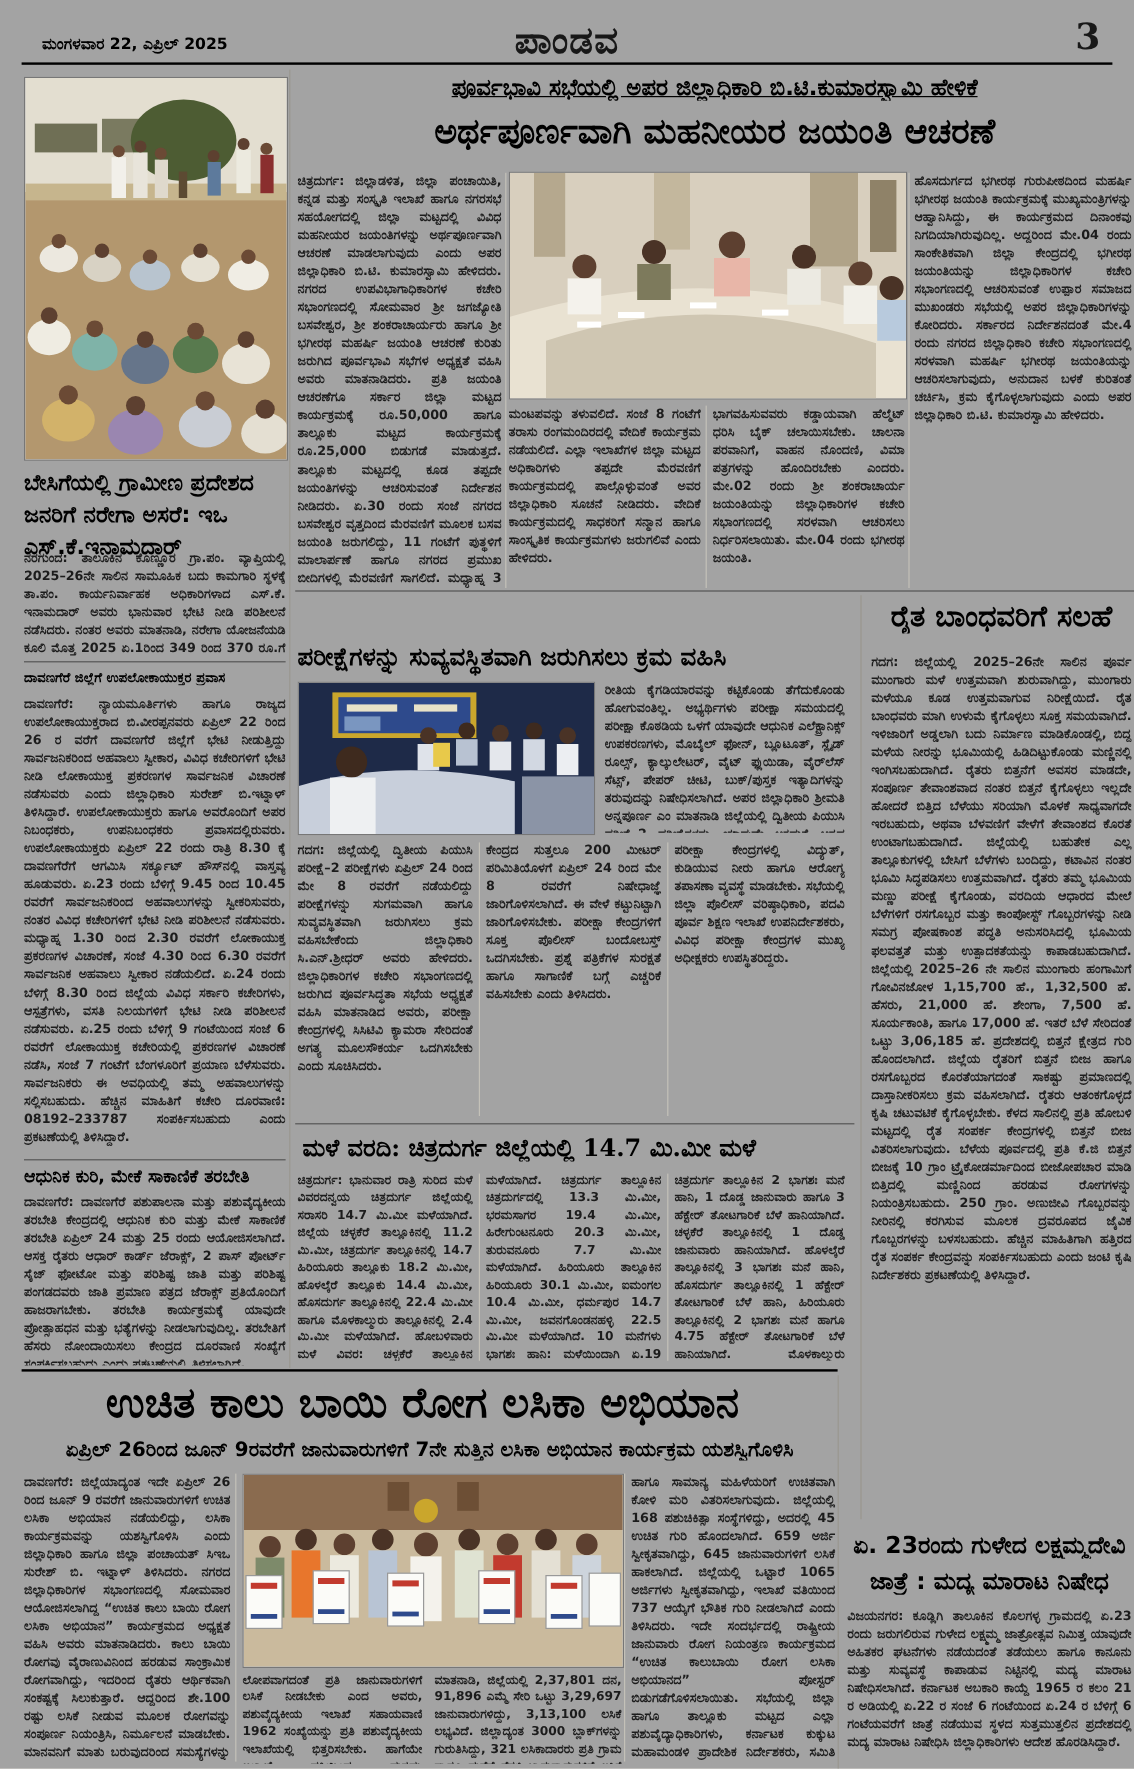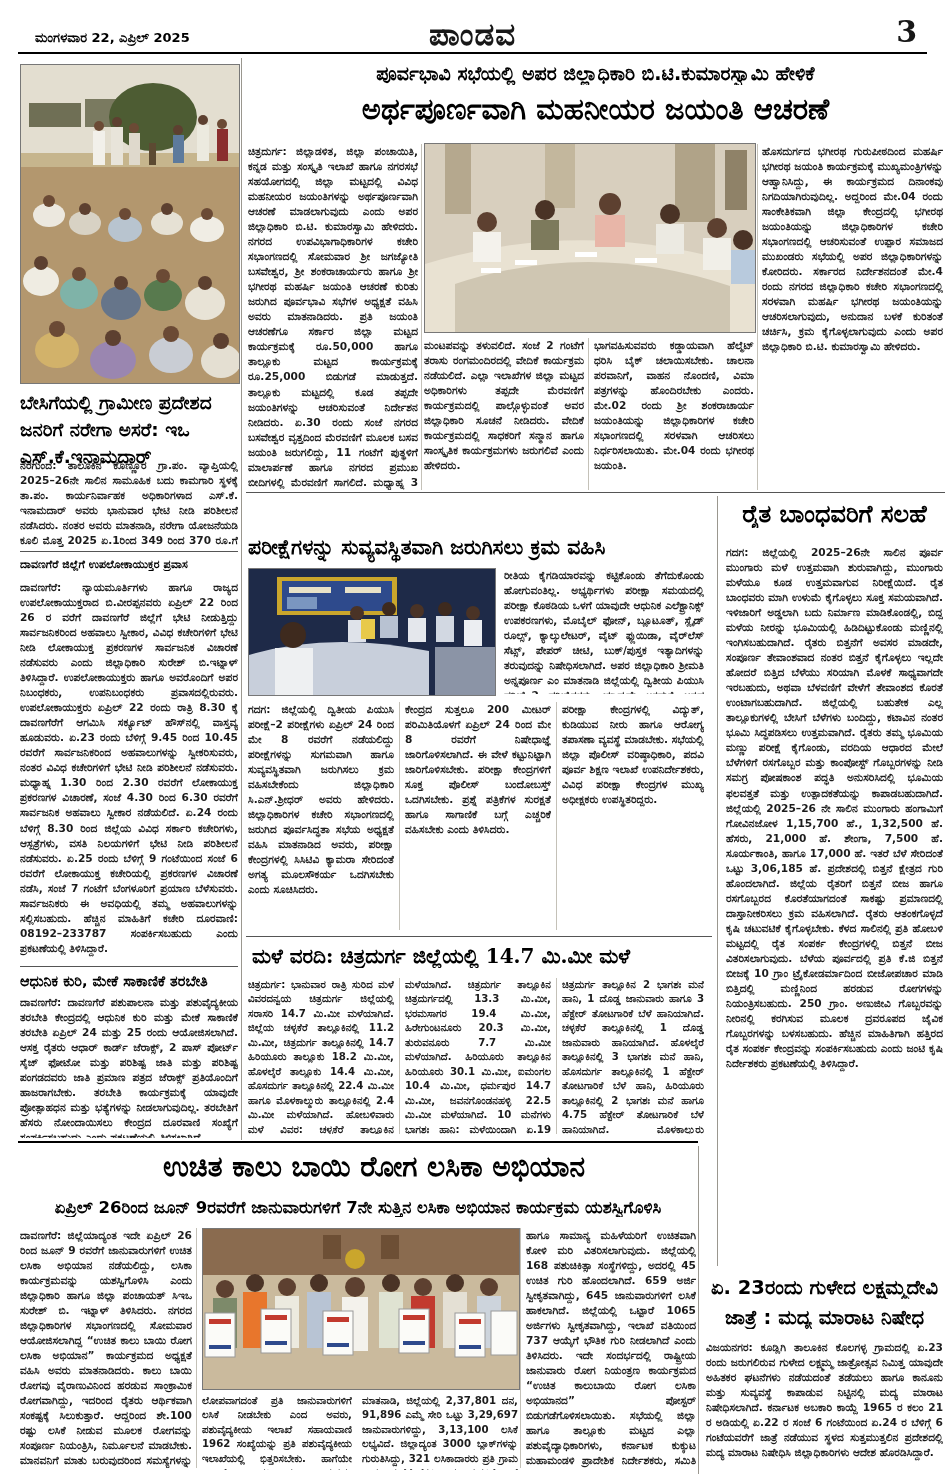--- a/index.html
+++ b/index.html
@@ -1,16 +1,16 @@
 <!DOCTYPE html>
 <html><head>
 <meta charset="utf-8">
 <style>
   html,body{margin:0;padding:0;background:#e9e7e0;}
-  #page{position:relative;width:945px;height:1474px;background:#ffffff;margin:0 auto;
+  #page{position:relative;width:945px;height:1474px;background:#a3a3a3;margin:0 auto;
         font-family:"DejaVu Sans",sans-serif;color:#181818;overflow:hidden;}
   .abs{position:absolute;overflow:hidden;font-weight:bold;}
   .body-text{font-size:10.6px;line-height:1.42;text-align:justify;color:#1c1c1c;}
   .body-text.sm{font-size:10.2px;}
   .hl{font-weight:700;color:#000;}
   .center{text-align:center;}
   .rule-h{position:absolute;background:#000;}
   .rule-h.thin{background:#555;height:1px;}
   .rule-v{position:absolute;background:#9a978f;width:1px;}
   .rule-v.light{background:#c4c1b8;}
@@ -86,21 +86,21 @@
   <div class="rule-h thin" style="left:20px;top:551px;width:218px;"></div>
   <div class="abs hl" style="left:20px;top:558px;width:218px;font-size:11px;">ದಾವಣಗೆರೆ ಜಿಲ್ಲೆಗೆ ಉಪಲೋಕಾಯುಕ್ತರ ಪ್ರವಾಸ</div>
   <div class="abs body-text" style="left:20px;top:580px;width:218px;height:382px;">ದಾವಣಗೆರೆ: ನ್ಯಾಯಮೂರ್ತಿಗಳು ಹಾಗೂ ರಾಜ್ಯದ ಉಪಲೋಕಾಯುಕ್ತರಾದ ಬಿ.ವೀರಪ್ಪನವರು ಏಪ್ರಿಲ್ 22 ರಿಂದ 26 ರ ವರೆಗೆ ದಾವಣಗೆರೆ ಜಿಲ್ಲೆಗೆ ಭೇಟಿ ನೀಡುತ್ತಿದ್ದು ಸಾರ್ವಜನಿಕರಿಂದ ಅಹವಾಲು ಸ್ವೀಕಾರ, ವಿವಿಧ ಕಚೇರಿಗಳಿಗೆ ಭೇಟಿ ನೀಡಿ ಲೋಕಾಯುಕ್ತ ಪ್ರಕರಣಗಳ ಸಾರ್ವಜನಿಕ ವಿಚಾರಣೆ ನಡೆಸುವರು ಎಂದು ಜಿಲ್ಲಾಧಿಕಾರಿ ಸುರೇಶ್ ಬಿ.ಇಟ್ನಾಳ್ ತಿಳಿಸಿದ್ದಾರೆ. ಉಪಲೋಕಾಯುಕ್ತರು ಹಾಗೂ ಅವರೊಂದಿಗೆ ಅಪರ ನಿಬಂಧಕರು, ಉಪನಿಬಂಧಕರು ಪ್ರವಾಸದಲ್ಲಿರುವರು. ಉಪಲೋಕಾಯುಕ್ತರು ಏಪ್ರಿಲ್ 22 ರಂದು ರಾತ್ರಿ 8.30 ಕ್ಕೆ ದಾವಣಗೆರೆಗೆ ಆಗಮಿಸಿ ಸರ್ಕ್ಯೂಟ್ ಹೌಸ್‌ನಲ್ಲಿ ವಾಸ್ತವ್ಯ ಹೂಡುವರು. ಏ.23 ರಂದು ಬೆಳಿಗ್ಗೆ 9.45 ರಿಂದ 10.45 ರವರೆಗೆ ಸಾರ್ವಜನಿಕರಿಂದ ಅಹವಾಲುಗಳನ್ನು ಸ್ವೀಕರಿಸುವರು, ನಂತರ ವಿವಿಧ ಕಚೇರಿಗಳಿಗೆ ಭೇಟಿ ನೀಡಿ ಪರಿಶೀಲನೆ ನಡೆಸುವರು. ಮಧ್ಯಾಹ್ನ 1.30 ರಿಂದ 2.30 ರವರೆಗೆ ಲೋಕಾಯುಕ್ತ ಪ್ರಕರಣಗಳ ವಿಚಾರಣೆ, ಸಂಜೆ 4.30 ರಿಂದ 6.30 ರವರೆಗೆ ಸಾರ್ವಜನಿಕ ಅಹವಾಲು ಸ್ವೀಕಾರ ನಡೆಯಲಿದೆ. ಏ.24 ರಂದು ಬೆಳಿಗ್ಗೆ 8.30 ರಿಂದ ಜಿಲ್ಲೆಯ ವಿವಿಧ ಸರ್ಕಾರಿ ಕಚೇರಿಗಳು, ಆಸ್ಪತ್ರೆಗಳು, ವಸತಿ ನಿಲಯಗಳಿಗೆ ಭೇಟಿ ನೀಡಿ ಪರಿಶೀಲನೆ ನಡೆಸುವರು. ಏ.25 ರಂದು ಬೆಳಿಗ್ಗೆ 9 ಗಂಟೆಯಿಂದ ಸಂಜೆ 6 ರವರೆಗೆ ಲೋಕಾಯುಕ್ತ ಕಚೇರಿಯಲ್ಲಿ ಪ್ರಕರಣಗಳ ವಿಚಾರಣೆ ನಡೆಸಿ, ಸಂಜೆ 7 ಗಂಟೆಗೆ ಬೆಂಗಳೂರಿಗೆ ಪ್ರಯಾಣ ಬೆಳೆಸುವರು. ಸಾರ್ವಜನಿಕರು ಈ ಅವಧಿಯಲ್ಲಿ ತಮ್ಮ ಅಹವಾಲುಗಳನ್ನು ಸಲ್ಲಿಸಬಹುದು. ಹೆಚ್ಚಿನ ಮಾಹಿತಿಗೆ ಕಚೇರಿ ದೂರವಾಣಿ: 08192–233787 ಸಂಪರ್ಕಿಸಬಹುದು ಎಂದು ಪ್ರಕಟಣೆಯಲ್ಲಿ ತಿಳಿಸಿದ್ದಾರೆ.</div>
 
   <div class="rule-h thin" style="left:20px;top:966px;width:218px;"></div>
   <div class="abs hl" style="left:20px;top:973px;width:218px;font-size:14.5px;">ಆಧುನಿಕ ಕುರಿ, ಮೇಕೆ ಸಾಕಾಣಿಕೆ ತರಬೇತಿ</div>
   <div class="abs body-text" style="left:20px;top:995px;width:218px;height:143px;">ದಾವಣಗೆರೆ: ದಾವಣಗೆರೆ ಪಶುಪಾಲನಾ ಮತ್ತು ಪಶುವೈದ್ಯಕೀಯ ತರಬೇತಿ ಕೇಂದ್ರದಲ್ಲಿ ಆಧುನಿಕ ಕುರಿ ಮತ್ತು ಮೇಕೆ ಸಾಕಾಣಿಕೆ ತರಬೇತಿ ಏಪ್ರಿಲ್ 24 ಮತ್ತು 25 ರಂದು ಆಯೋಜಿಸಲಾಗಿದೆ. ಆಸಕ್ತ ರೈತರು ಆಧಾರ್ ಕಾರ್ಡ್ ಜೆರಾಕ್ಸ್, 2 ಪಾಸ್ ಪೋರ್ಟ್ ಸೈಜ್ ಫೋಟೋ ಮತ್ತು ಪರಿಶಿಷ್ಟ ಜಾತಿ ಮತ್ತು ಪರಿಶಿಷ್ಟ ಪಂಗಡದವರು ಜಾತಿ ಪ್ರಮಾಣ ಪತ್ರದ ಜೆರಾಕ್ಸ್ ಪ್ರತಿಯೊಂದಿಗೆ ಹಾಜರಾಗಬೇಕು. ತರಬೇತಿ ಕಾರ್ಯಕ್ರಮಕ್ಕೆ ಯಾವುದೇ ಪ್ರೋತ್ಸಾಹಧನ ಮತ್ತು ಭತ್ಯೆಗಳನ್ನು ನೀಡಲಾಗುವುದಿಲ್ಲ. ತರಬೇತಿಗೆ ಹೆಸರು ನೋಂದಾಯಿಸಲು ಕೇಂದ್ರದ ದೂರವಾಣಿ ಸಂಖ್ಯೆಗೆ ಸಂಪರ್ಕಿಸಬಹುದು ಎಂದು ಪ್ರಕಟಣೆಯಲ್ಲಿ ತಿಳಿಸಲಾಗಿದೆ.</div>
 
   <div class="rule-v" style="left:241px;top:58px;height:1082px;"></div>
 
-  <div class="abs hl center" style="left:246px;top:62px;width:699px;font-size:19px;">ಪೂರ್ವಭಾವಿ ಸಭೆಯಲ್ಲಿ ಅಪರ ಜಿಲ್ಲಾಧಿಕಾರಿ ಬಿ.ಟಿ.ಕುಮಾರಸ್ವಾಮಿ ಹೇಳಿಕೆ</div>
+  <div class="abs hl center" style="left:246px;top:62px;width:699px;font-size:19px;text-decoration:underline;">ಪೂರ್ವಭಾವಿ ಸಭೆಯಲ್ಲಿ ಅಪರ ಜಿಲ್ಲಾಧಿಕಾರಿ ಬಿ.ಟಿ.ಕುಮಾರಸ್ವಾಮಿ ಹೇಳಿಕೆ</div>
   <div class="abs hl center" style="left:246px;top:92px;width:699px;font-size:29px;">ಅರ್ಥಪೂರ್ಣವಾಗಿ ಮಹನೀಯರ ಜಯಂತಿ ಆಚರಣೆ</div>
 
   <div class="abs body-text" style="left:248px;top:144px;width:170px;height:346px;">ಚಿತ್ರದುರ್ಗ: ಜಿಲ್ಲಾಡಳಿತ, ಜಿಲ್ಲಾ ಪಂಚಾಯಿತಿ, ಕನ್ನಡ ಮತ್ತು ಸಂಸ್ಕೃತಿ ಇಲಾಖೆ ಹಾಗೂ ನಗರಸಭೆ ಸಹಯೋಗದಲ್ಲಿ ಜಿಲ್ಲಾ ಮಟ್ಟದಲ್ಲಿ ವಿವಿಧ ಮಹನೀಯರ ಜಯಂತಿಗಳನ್ನು ಅರ್ಥಪೂರ್ಣವಾಗಿ ಆಚರಣೆ ಮಾಡಲಾಗುವುದು ಎಂದು ಅಪರ ಜಿಲ್ಲಾಧಿಕಾರಿ ಬಿ.ಟಿ. ಕುಮಾರಸ್ವಾಮಿ ಹೇಳಿದರು. ನಗರದ ಉಪವಿಭಾಗಾಧಿಕಾರಿಗಳ ಕಚೇರಿ ಸಭಾಂಗಣದಲ್ಲಿ ಸೋಮವಾರ ಶ್ರೀ ಜಗಜ್ಯೋತಿ ಬಸವೇಶ್ವರ, ಶ್ರೀ ಶಂಕರಾಚಾರ್ಯರು ಹಾಗೂ ಶ್ರೀ ಭಗೀರಥ ಮಹರ್ಷಿ ಜಯಂತಿ ಆಚರಣೆ ಕುರಿತು ಜರುಗಿದ ಪೂರ್ವಭಾವಿ ಸಭೆಗಳ ಅಧ್ಯಕ್ಷತೆ ವಹಿಸಿ ಅವರು ಮಾತನಾಡಿದರು. ಪ್ರತಿ ಜಯಂತಿ ಆಚರಣೆಗೂ ಸರ್ಕಾರ ಜಿಲ್ಲಾ ಮಟ್ಟದ ಕಾರ್ಯಕ್ರಮಕ್ಕೆ ರೂ.50,000 ಹಾಗೂ ತಾಲ್ಲೂಕು ಮಟ್ಟದ ಕಾರ್ಯಕ್ರಮಕ್ಕೆ ರೂ.25,000 ಬಿಡುಗಡೆ ಮಾಡುತ್ತದೆ. ತಾಲ್ಲೂಕು ಮಟ್ಟದಲ್ಲಿ ಕೂಡ ತಪ್ಪದೇ ಜಯಂತಿಗಳನ್ನು ಆಚರಿಸುವಂತೆ ನಿರ್ದೇಶನ ನೀಡಿದರು. ಏ.30 ರಂದು ಸಂಜೆ ನಗರದ ಬಸವೇಶ್ವರ ವೃತ್ತದಿಂದ ಮೆರವಣಿಗೆ ಮೂಲಕ ಬಸವ ಜಯಂತಿ ಜರುಗಲಿದ್ದು, 11 ಗಂಟೆಗೆ ಪುತ್ಥಳಿಗೆ ಮಾಲಾರ್ಪಣೆ ಹಾಗೂ ನಗರದ ಪ್ರಮುಖ ಬೀದಿಗಳಲ್ಲಿ ಮೆರವಣಿಗೆ ಸಾಗಲಿದೆ. ಮಧ್ಯಾಹ್ನ 3 ಗಂಟೆಗೆ ನಗರದ ಬಸವೇಶ್ವರ</div>
 
   <div class="photo" style="left:424px;top:143px;width:330px;height:188px;">
     <svg viewBox="0 0 330 188" preserveAspectRatio="none">
       <rect width="330" height="188" fill="#d8cfbe"></rect>
       <rect x="20" y="0" width="26" height="70" fill="#b5a88e"></rect>
         <rect x="120" y="0" width="30" height="64" fill="#c3b79d"></rect>
       <rect x="250" y="0" width="40" height="78" fill="#b0a388"></rect>
@@ -119,21 +119,21 @@
         <rect x="278" y="94" width="28" height="32" fill="#f1efe8"></rect>
       <circle cx="318" cy="96" r="10" fill="#4a3326"></circle>
         <rect x="306" y="106" width="24" height="34" fill="#b8cadd"></rect>
       <rect x="90" y="116" width="22" height="5" fill="#fff"></rect>
         <rect x="150" y="108" width="22" height="5" fill="#fff"></rect>
       <rect x="210" y="114" width="22" height="5" fill="#fff"></rect>
         <rect x="56" y="124" width="20" height="5" fill="#fff"></rect>
     </svg>
   </div>
 
-  <div class="abs body-text" style="left:424px;top:338px;width:160px;height:152px;">ಮಂಟಪವನ್ನು ತಳುವಲಿದೆ. ಸಂಜೆ 2 ಗಂಟೆಗೆ ತರಾಸು ರಂಗಮಂದಿರದಲ್ಲಿ ವೇದಿಕೆ ಕಾರ್ಯಕ್ರಮ ನಡೆಯಲಿದೆ. ಎಲ್ಲಾ ಇಲಾಖೆಗಳ ಜಿಲ್ಲಾ ಮಟ್ಟದ ಅಧಿಕಾರಿಗಳು ತಪ್ಪದೇ ಮೆರವಣಿಗೆ ಕಾರ್ಯಕ್ರಮದಲ್ಲಿ ಪಾಲ್ಗೊಳ್ಳುವಂತೆ ಅವರ ಜಿಲ್ಲಾಧಿಕಾರಿ ಸೂಚನೆ ನೀಡಿದರು. ವೇದಿಕೆ ಕಾರ್ಯಕ್ರಮದಲ್ಲಿ ಸಾಧಕರಿಗೆ ಸನ್ಮಾನ ಹಾಗೂ ಸಾಂಸ್ಕೃತಿಕ ಕಾರ್ಯಕ್ರಮಗಳು ಜರುಗಲಿವೆ ಎಂದು ಹೇಳಿದರು.</div>
+  <div class="abs body-text" style="left:424px;top:338px;width:160px;height:152px;">ಮಂಟಪವನ್ನು ತಳುವಲಿದೆ. ಸಂಜೆ 8 ಗಂಟೆಗೆ ತರಾಸು ರಂಗಮಂದಿರದಲ್ಲಿ ವೇದಿಕೆ ಕಾರ್ಯಕ್ರಮ ನಡೆಯಲಿದೆ. ಎಲ್ಲಾ ಇಲಾಖೆಗಳ ಜಿಲ್ಲಾ ಮಟ್ಟದ ಅಧಿಕಾರಿಗಳು ತಪ್ಪದೇ ಮೆರವಣಿಗೆ ಕಾರ್ಯಕ್ರಮದಲ್ಲಿ ಪಾಲ್ಗೊಳ್ಳುವಂತೆ ಅವರ ಜಿಲ್ಲಾಧಿಕಾರಿ ಸೂಚನೆ ನೀಡಿದರು. ವೇದಿಕೆ ಕಾರ್ಯಕ್ರಮದಲ್ಲಿ ಸಾಧಕರಿಗೆ ಸನ್ಮಾನ ಹಾಗೂ ಸಾಂಸ್ಕೃತಿಕ ಕಾರ್ಯಕ್ರಮಗಳು ಜರುಗಲಿವೆ ಎಂದು ಹೇಳಿದರು.</div>
   <div class="rule-v light" style="left:588px;top:338px;height:152px;"></div>
   <div class="abs body-text" style="left:594px;top:338px;width:160px;height:152px;">ಭಾಗವಹಿಸುವವರು ಕಡ್ಡಾಯವಾಗಿ ಹೆಲ್ಮೆಟ್ ಧರಿಸಿ ಬೈಕ್ ಚಲಾಯಿಸಬೇಕು. ಚಾಲನಾ ಪರವಾನಿಗೆ, ವಾಹನ ನೊಂದಣಿ, ವಿಮಾ ಪತ್ರಗಳನ್ನು ಹೊಂದಿರಬೇಕು ಎಂದರು. ಮೇ.02 ರಂದು ಶ್ರೀ ಶಂಕರಾಚಾರ್ಯ ಜಯಂತಿಯನ್ನು ಜಿಲ್ಲಾಧಿಕಾರಿಗಳ ಕಚೇರಿ ಸಭಾಂಗಣದಲ್ಲಿ ಸರಳವಾಗಿ ಆಚರಿಸಲು ನಿರ್ಧರಿಸಲಾಯಿತು. ಮೇ.04 ರಂದು ಭಗೀರಥ ಜಯಂತಿ.</div>
   <div class="rule-v light" style="left:421px;top:144px;height:346px;"></div>
   <div class="rule-v light" style="left:757px;top:144px;height:346px;"></div>
   <div class="abs body-text" style="left:762px;top:144px;width:181px;height:346px;">ಹೊಸದುರ್ಗದ ಭಗೀರಥ ಗುರುಪೀಠದಿಂದ ಮಹರ್ಷಿ ಭಗೀರಥ ಜಯಂತಿ ಕಾರ್ಯಕ್ರಮಕ್ಕೆ ಮುಖ್ಯಮಂತ್ರಿಗಳನ್ನು ಆಹ್ವಾನಿಸಿದ್ದು, ಈ ಕಾರ್ಯಕ್ರಮದ ದಿನಾಂಕವು ನಿಗದಿಯಾಗಿರುವುದಿಲ್ಲ. ಅದ್ದರಿಂದ ಮೇ.04 ರಂದು ಸಾಂಕೇತಿಕವಾಗಿ ಜಿಲ್ಲಾ ಕೇಂದ್ರದಲ್ಲಿ ಭಗೀರಥ ಜಯಂತಿಯನ್ನು ಜಿಲ್ಲಾಧಿಕಾರಿಗಳ ಕಚೇರಿ ಸಭಾಂಗಣದಲ್ಲಿ ಆಚರಿಸುವಂತೆ ಉಪ್ಪಾರ ಸಮಾಜದ ಮುಖಂಡರು ಸಭೆಯಲ್ಲಿ ಅಪರ ಜಿಲ್ಲಾಧಿಕಾರಿಗಳನ್ನು ಕೋರಿದರು. ಸರ್ಕಾರದ ನಿರ್ದೇಶನದಂತೆ ಮೇ.4 ರಂದು ನಗರದ ಜಿಲ್ಲಾಧಿಕಾರಿ ಕಚೇರಿ ಸಭಾಂಗಣದಲ್ಲಿ ಸರಳವಾಗಿ ಮಹರ್ಷಿ ಭಗೀರಥ ಜಯಂತಿಯನ್ನು ಆಚರಿಸಲಾಗುವುದು, ಅನುದಾನ ಬಳಕೆ ಕುರಿತಂತೆ ಚರ್ಚಿಸಿ, ಕ್ರಮ ಕೈಗೊಳ್ಳಲಾಗುವುದು ಎಂದು ಅಪರ ಜಿಲ್ಲಾಧಿಕಾರಿ ಬಿ.ಟಿ. ಕುಮಾರಸ್ವಾಮಿ ಹೇಳಿದರು.</div>
 
   <div class="rule-h thin" style="left:246px;top:492px;width:699px;"></div>
 
   <div class="abs hl" style="left:248px;top:532px;width:464px;font-size:20.5px;line-height:1.55;">ಪರೀಕ್ಷೆಗಳನ್ನು ಸುವ್ಯವಸ್ಥಿತವಾಗಿ ಜರುಗಿಸಲು ಕ್ರಮ ವಹಿಸಿ</div>
 
@@ -178,21 +178,21 @@
   <div class="rule-v light" style="left:399px;top:978px;height:156px;"></div>
   <div class="abs body-text sm" style="left:405px;top:978px;width:146px;height:156px;">ಮಳೆಯಾಗಿದೆ. ಚಿತ್ರದುರ್ಗ ತಾಲ್ಲೂಕಿನ ಚಿತ್ರದುರ್ಗದಲ್ಲಿ 13.3 ಮಿ.ಮೀ, ಭರಮಸಾಗರ 19.4 ಮಿ.ಮೀ, ಹಿರೇಗುಂಟನೂರು 20.3 ಮಿ.ಮೀ, ತುರುವನೂರು 7.7 ಮಿ.ಮೀ ಮಳೆಯಾಗಿದೆ. ಹಿರಿಯೂರು ತಾಲ್ಲೂಕಿನ ಹಿರಿಯೂರು 30.1 ಮಿ.ಮೀ, ಐಮಂಗಲ 10.4 ಮಿ.ಮೀ, ಧರ್ಮಪುರ 14.7 ಮಿ.ಮೀ, ಜವನಗೊಂಡನಹಳ್ಳಿ 22.5 ಮಿ.ಮೀ ಮಳೆಯಾಗಿದೆ. 10 ಮನೆಗಳು ಭಾಗಶಃ ಹಾನಿ: ಮಳೆಯಿಂದಾಗಿ ಏ.19 ರಿಂದ 20 ರವರೆಗೆ ಜಿಲ್ಲೆಯಾದ್ಯಂತ 10 ಮನೆಗಳು ಭಾಗಶಃ ಹಾನಿಯಾಗಿವೆ. 2 ದೊಡ್ಡ ಜಾನುವಾರು ಹಾನಿ, 10.55 ಹೆಕ್ಟೇರ್ ತೋಟಗಾರಿಕೆ ಬೆಳೆ ಹಾನಿ ಹಾಗೂ 4 ಹೆಕ್ಟೇರ್ ಕೃಷಿ ಬೆಳೆಹಾನಿಯಾಗಿದೆ.</div>
   <div class="rule-v light" style="left:556px;top:978px;height:156px;"></div>
   <div class="abs body-text sm" style="left:562px;top:978px;width:142px;height:156px;">ಚಿತ್ರದುರ್ಗ ತಾಲ್ಲೂಕಿನ 2 ಭಾಗಶಃ ಮನೆ ಹಾನಿ, 1 ದೊಡ್ಡ ಜಾನುವಾರು ಹಾಗೂ 3 ಹೆಕ್ಟೇರ್ ತೋಟಗಾರಿಕೆ ಬೆಳೆ ಹಾನಿಯಾಗಿದೆ. ಚಳ್ಳಕೆರೆ ತಾಲ್ಲೂಕಿನಲ್ಲಿ 1 ದೊಡ್ಡ ಜಾನುವಾರು ಹಾನಿಯಾಗಿದೆ. ಹೊಳಲ್ಕೆರೆ ತಾಲ್ಲೂಕಿನಲ್ಲಿ 3 ಭಾಗಶಃ ಮನೆ ಹಾನಿ, ಹೊಸದುರ್ಗ ತಾಲ್ಲೂಕಿನಲ್ಲಿ 1 ಹೆಕ್ಟೇರ್ ತೋಟಗಾರಿಕೆ ಬೆಳೆ ಹಾನಿ, ಹಿರಿಯೂರು ತಾಲ್ಲೂಕಿನಲ್ಲಿ 2 ಭಾಗಶಃ ಮನೆ ಹಾಗೂ 4.75 ಹೆಕ್ಟೇರ್ ತೋಟಗಾರಿಕೆ ಬೆಳೆ ಹಾನಿಯಾಗಿದೆ. ಮೊಳಕಾಲ್ಮುರು ತಾಲ್ಲೂಕಿನಲ್ಲಿ 2 ಭಾಗಶಃ ಮನೆ ಹಾನಿಯಾಗಿದೆ ಎಂದು ಜಿಲ್ಲಾಧಿಕಾರಿಗಳ ಕಚೇರಿ ಪ್ರಕಟಣೆ ತಿಳಿಸಿದೆ.</div>
 
   <div class="rule-v" style="left:717px;top:496px;height:770px;"></div>
   <div class="abs hl center" style="left:724px;top:500px;width:221px;font-size:24px;">ರೈತ ಬಾಂಧವರಿಗೆ ಸಲಹೆ</div>
   <div class="abs body-text" style="left:726px;top:545px;width:217px;height:716px;">ಗದಗ: ಜಿಲ್ಲೆಯಲ್ಲಿ 2025–26ನೇ ಸಾಲಿನ ಪೂರ್ವ ಮುಂಗಾರು ಮಳೆ ಉತ್ತಮವಾಗಿ ಶುರುವಾಗಿದ್ದು, ಮುಂಗಾರು ಮಳೆಯೂ ಕೂಡ ಉತ್ತಮವಾಗುವ ನಿರೀಕ್ಷೆಯಿದೆ. ರೈತ ಬಾಂಧವರು ಮಾಗಿ ಉಳುಮೆ ಕೈಗೊಳ್ಳಲು ಸೂಕ್ತ ಸಮಯವಾಗಿದೆ. ಇಳಿಜಾರಿಗೆ ಅಡ್ಡಲಾಗಿ ಬದು ನಿರ್ಮಾಣ ಮಾಡಿಕೊಂಡಲ್ಲಿ, ಬಿದ್ದ ಮಳೆಯ ನೀರನ್ನು ಭೂಮಿಯಲ್ಲಿ ಹಿಡಿದಿಟ್ಟುಕೊಂಡು ಮಣ್ಣಿನಲ್ಲಿ ಇಂಗಿಸಬಹುದಾಗಿದೆ. ರೈತರು ಬಿತ್ತನೆಗೆ ಅವಸರ ಮಾಡದೇ, ಸಂಪೂರ್ಣ ತೇವಾಂಶವಾದ ನಂತರ ಬಿತ್ತನೆ ಕೈಗೊಳ್ಳಲು ಇಲ್ಲದೇ ಹೋದರೆ ಬಿತ್ತಿದ ಬೆಳೆಯು ಸರಿಯಾಗಿ ಮೊಳಕೆ ಸಾಧ್ಯವಾಗದೇ ಇರಬಹುದು, ಅಥವಾ ಬೆಳವಣಿಗೆ ವೇಳೆಗೆ ತೇವಾಂಶದ ಕೊರತೆ ಉಂಟಾಗಬಹುದಾಗಿದೆ. ಜಿಲ್ಲೆಯಲ್ಲಿ ಬಹುತೇಕ ಎಲ್ಲ ತಾಲ್ಲೂಕುಗಳಲ್ಲಿ ಬೇಸಿಗೆ ಬೆಳೆಗಳು ಬಂದಿದ್ದು, ಕಟಾವಿನ ನಂತರ ಭೂಮಿ ಸಿದ್ಧಪಡಿಸಲು ಉತ್ತಮವಾಗಿದೆ. ರೈತರು ತಮ್ಮ ಭೂಮಿಯ ಮಣ್ಣು ಪರೀಕ್ಷೆ ಕೈಗೊಂಡು, ವರದಿಯ ಆಧಾರದ ಮೇಲೆ ಬೆಳೆಗಳಿಗೆ ರಸಗೊಬ್ಬರ ಮತ್ತು ಕಾಂಪೋಸ್ಟ್ ಗೊಬ್ಬರಗಳನ್ನು ನೀಡಿ ಸಮಗ್ರ ಪೋಷಕಾಂಶ ಪದ್ಧತಿ ಅನುಸರಿಸಿದಲ್ಲಿ ಭೂಮಿಯ ಫಲವತ್ತತೆ ಮತ್ತು ಉತ್ಪಾದಕತೆಯನ್ನು ಕಾಪಾಡಬಹುದಾಗಿದೆ. ಜಿಲ್ಲೆಯಲ್ಲಿ 2025–26 ನೇ ಸಾಲಿನ ಮುಂಗಾರು ಹಂಗಾಮಿಗೆ ಗೋವಿನಜೋಳ 1,15,700 ಹೆ., 1,32,500 ಹೆ. ಹೆಸರು, 21,000 ಹೆ. ಶೇಂಗಾ, 7,500 ಹೆ. ಸೂರ್ಯಕಾಂತಿ, ಹಾಗೂ 17,000 ಹೆ. ಇತರೆ ಬೆಳೆ ಸೇರಿದಂತೆ ಒಟ್ಟು 3,06,185 ಹೆ. ಪ್ರದೇಶದಲ್ಲಿ ಬಿತ್ತನೆ ಕ್ಷೇತ್ರದ ಗುರಿ ಹೊಂದಲಾಗಿದೆ. ಜಿಲ್ಲೆಯ ರೈತರಿಗೆ ಬಿತ್ತನೆ ಬೀಜ ಹಾಗೂ ರಸಗೊಬ್ಬರದ ಕೊರತೆಯಾಗದಂತೆ ಸಾಕಷ್ಟು ಪ್ರಮಾಣದಲ್ಲಿ ದಾಸ್ತಾನೀಕರಿಸಲು ಕ್ರಮ ವಹಿಸಲಾಗಿದೆ. ರೈತರು ಆತಂಕಗೊಳ್ಳದೆ ಕೃಷಿ ಚಟುವಟಿಕೆ ಕೈಗೊಳ್ಳಬೇಕು. ಕೆಳದ ಸಾಲಿನಲ್ಲಿ ಪ್ರತಿ ಹೋಬಳಿ ಮಟ್ಟದಲ್ಲಿ ರೈತ ಸಂಪರ್ಕ ಕೇಂದ್ರಗಳಲ್ಲಿ ಬಿತ್ತನೆ ಬೀಜ ವಿತರಿಸಲಾಗುವುದು. ಬೆಳೆಯ ಪೂರ್ವದಲ್ಲಿ ಪ್ರತಿ ಕೆ.ಜಿ ಬಿತ್ತನೆ ಬೀಜಕ್ಕೆ 10 ಗ್ರಾಂ ಟ್ರೈಕೋಡರ್ಮಾದಿಂದ ಬೀಜೋಪಚಾರ ಮಾಡಿ ಬಿತ್ತಿದಲ್ಲಿ ಮಣ್ಣಿನಿಂದ ಹರಡುವ ರೋಗಗಳನ್ನು ನಿಯಂತ್ರಿಸಬಹುದು. 250 ಗ್ರಾಂ. ಅಣುಜೀವಿ ಗೊಬ್ಬರವನ್ನು ನೀರಿನಲ್ಲಿ ಕರಗಿಸುವ ಮೂಲಕ ದ್ರವರೂಪದ ಜೈವಿಕ ಗೊಬ್ಬರಗಳನ್ನು ಬಳಸಬಹುದು. ಹೆಚ್ಚಿನ ಮಾಹಿತಿಗಾಗಿ ಹತ್ತಿರದ ರೈತ ಸಂಪರ್ಕ ಕೇಂದ್ರವನ್ನು ಸಂಪರ್ಕಿಸಬಹುದು ಎಂದು ಜಂಟಿ ಕೃಷಿ ನಿರ್ದೇಶಕರು ಪ್ರಕಟಣೆಯಲ್ಲಿ ತಿಳಿಸಿದ್ದಾರೆ.</div>
 
   <div class="rule-h" style="left:18px;top:1141px;width:680px;height:2px;"></div>
-  <div class="abs hl center" style="left:34px;top:1150px;width:680px;font-size:28px;">ಉಚಿತ ಕಾಲು ಬಾಯಿ ರೋಗ ಲಸಿಕಾ ಅಭಿಯಾನ</div>
+  <div class="abs hl center" style="left:12px;top:1150px;width:680px;font-size:35px;">ಉಚಿತ ಕಾಲು ಬಾಯಿ ರೋಗ ಲಸಿಕಾ ಅಭಿಯಾನ</div>
   <div class="abs hl center" style="left:18px;top:1198px;width:680px;font-size:16.5px;">ಏಪ್ರಿಲ್ 26ರಿಂದ ಜೂನ್ 9ರವರೆಗೆ ಜಾನುವಾರುಗಳಿಗೆ 7ನೇ ಸುತ್ತಿನ ಲಸಿಕಾ ಅಭಿಯಾನ ಕಾರ್ಯಕ್ರಮ ಯಶಸ್ವಿಗೊಳಿಸಿ</div>
 
   <div class="abs body-text" style="left:20px;top:1228px;width:172px;height:240px;">ದಾವಣಗೆರೆ: ಜಿಲ್ಲೆಯಾದ್ಯಂತ ಇದೇ ಏಪ್ರಿಲ್ 26 ರಿಂದ ಜೂನ್ 9 ರವರೆಗೆ ಜಾನುವಾರುಗಳಿಗೆ ಉಚಿತ ಲಸಿಕಾ ಅಭಿಯಾನ ನಡೆಯಲಿದ್ದು, ಲಸಿಕಾ ಕಾರ್ಯಕ್ರಮವನ್ನು ಯಶಸ್ವಿಗೊಳಿಸಿ ಎಂದು ಜಿಲ್ಲಾಧಿಕಾರಿ ಹಾಗೂ ಜಿಲ್ಲಾ ಪಂಚಾಯತ್ ಸಿಇಒ ಸುರೇಶ್ ಬಿ. ಇಟ್ನಾಳ್ ತಿಳಿಸಿದರು. ನಗರದ ಜಿಲ್ಲಾಧಿಕಾರಿಗಳ ಸಭಾಂಗಣದಲ್ಲಿ ಸೋಮವಾರ ಆಯೋಜಿಸಲಾಗಿದ್ದ “ಉಚಿತ ಕಾಲು ಬಾಯಿ ರೋಗ ಲಸಿಕಾ ಅಭಿಯಾನ” ಕಾರ್ಯಕ್ರಮದ ಅಧ್ಯಕ್ಷತೆ ವಹಿಸಿ ಅವರು ಮಾತನಾಡಿದರು. ಕಾಲು ಬಾಯಿ ರೋಗವು ವೈರಾಣುವಿನಿಂದ ಹರಡುವ ಸಾಂಕ್ರಾಮಿಕ ರೋಗವಾಗಿದ್ದು, ಇದರಿಂದ ರೈತರು ಆರ್ಥಿಕವಾಗಿ ಸಂಕಷ್ಟಕ್ಕೆ ಸಿಲುಕುತ್ತಾರೆ. ಆದ್ದರಿಂದ ಶೇ.100 ರಷ್ಟು ಲಸಿಕೆ ನೀಡುವ ಮೂಲಕ ರೋಗವನ್ನು ಸಂಪೂರ್ಣ ನಿಯಂತ್ರಿಸಿ, ನಿರ್ಮೂಲನೆ ಮಾಡಬೇಕು. ಮಾನವನಿಗೆ ಮಾತು ಬರುವುದರಿಂದ ಸಮಸ್ಯೆಗಳನ್ನು ಹೇಳಿಕೊಂಡು ವೈದ್ಯನ ಬಳಿ ತೆರಳುತ್ತಾನೆ. ಆದರೆ ಮಾತು ಬಾರದ ಮೂಕ ಜೀವಿ ಜಾನುವಾರುಗಳ ಗತಿ ಏನು?, ಅದ್ದರಿಂದ ಸೂಕ್ಷ್ಮವಾಗಿ ಗಮನಿಸಿ</div>
   <div class="rule-v light" style="left:196px;top:1228px;height:240px;"></div>
 
   <div class="photo" style="left:202px;top:1228px;width:316px;height:160px;">
     <svg viewBox="0 0 316 160" preserveAspectRatio="none">
       <rect width="316" height="160" fill="#caba9d"></rect>
       <rect width="316" height="46" fill="#8a6b4f"></rect>
       <rect x="120" y="6" width="18" height="24" fill="#6d4f35"></rect>

